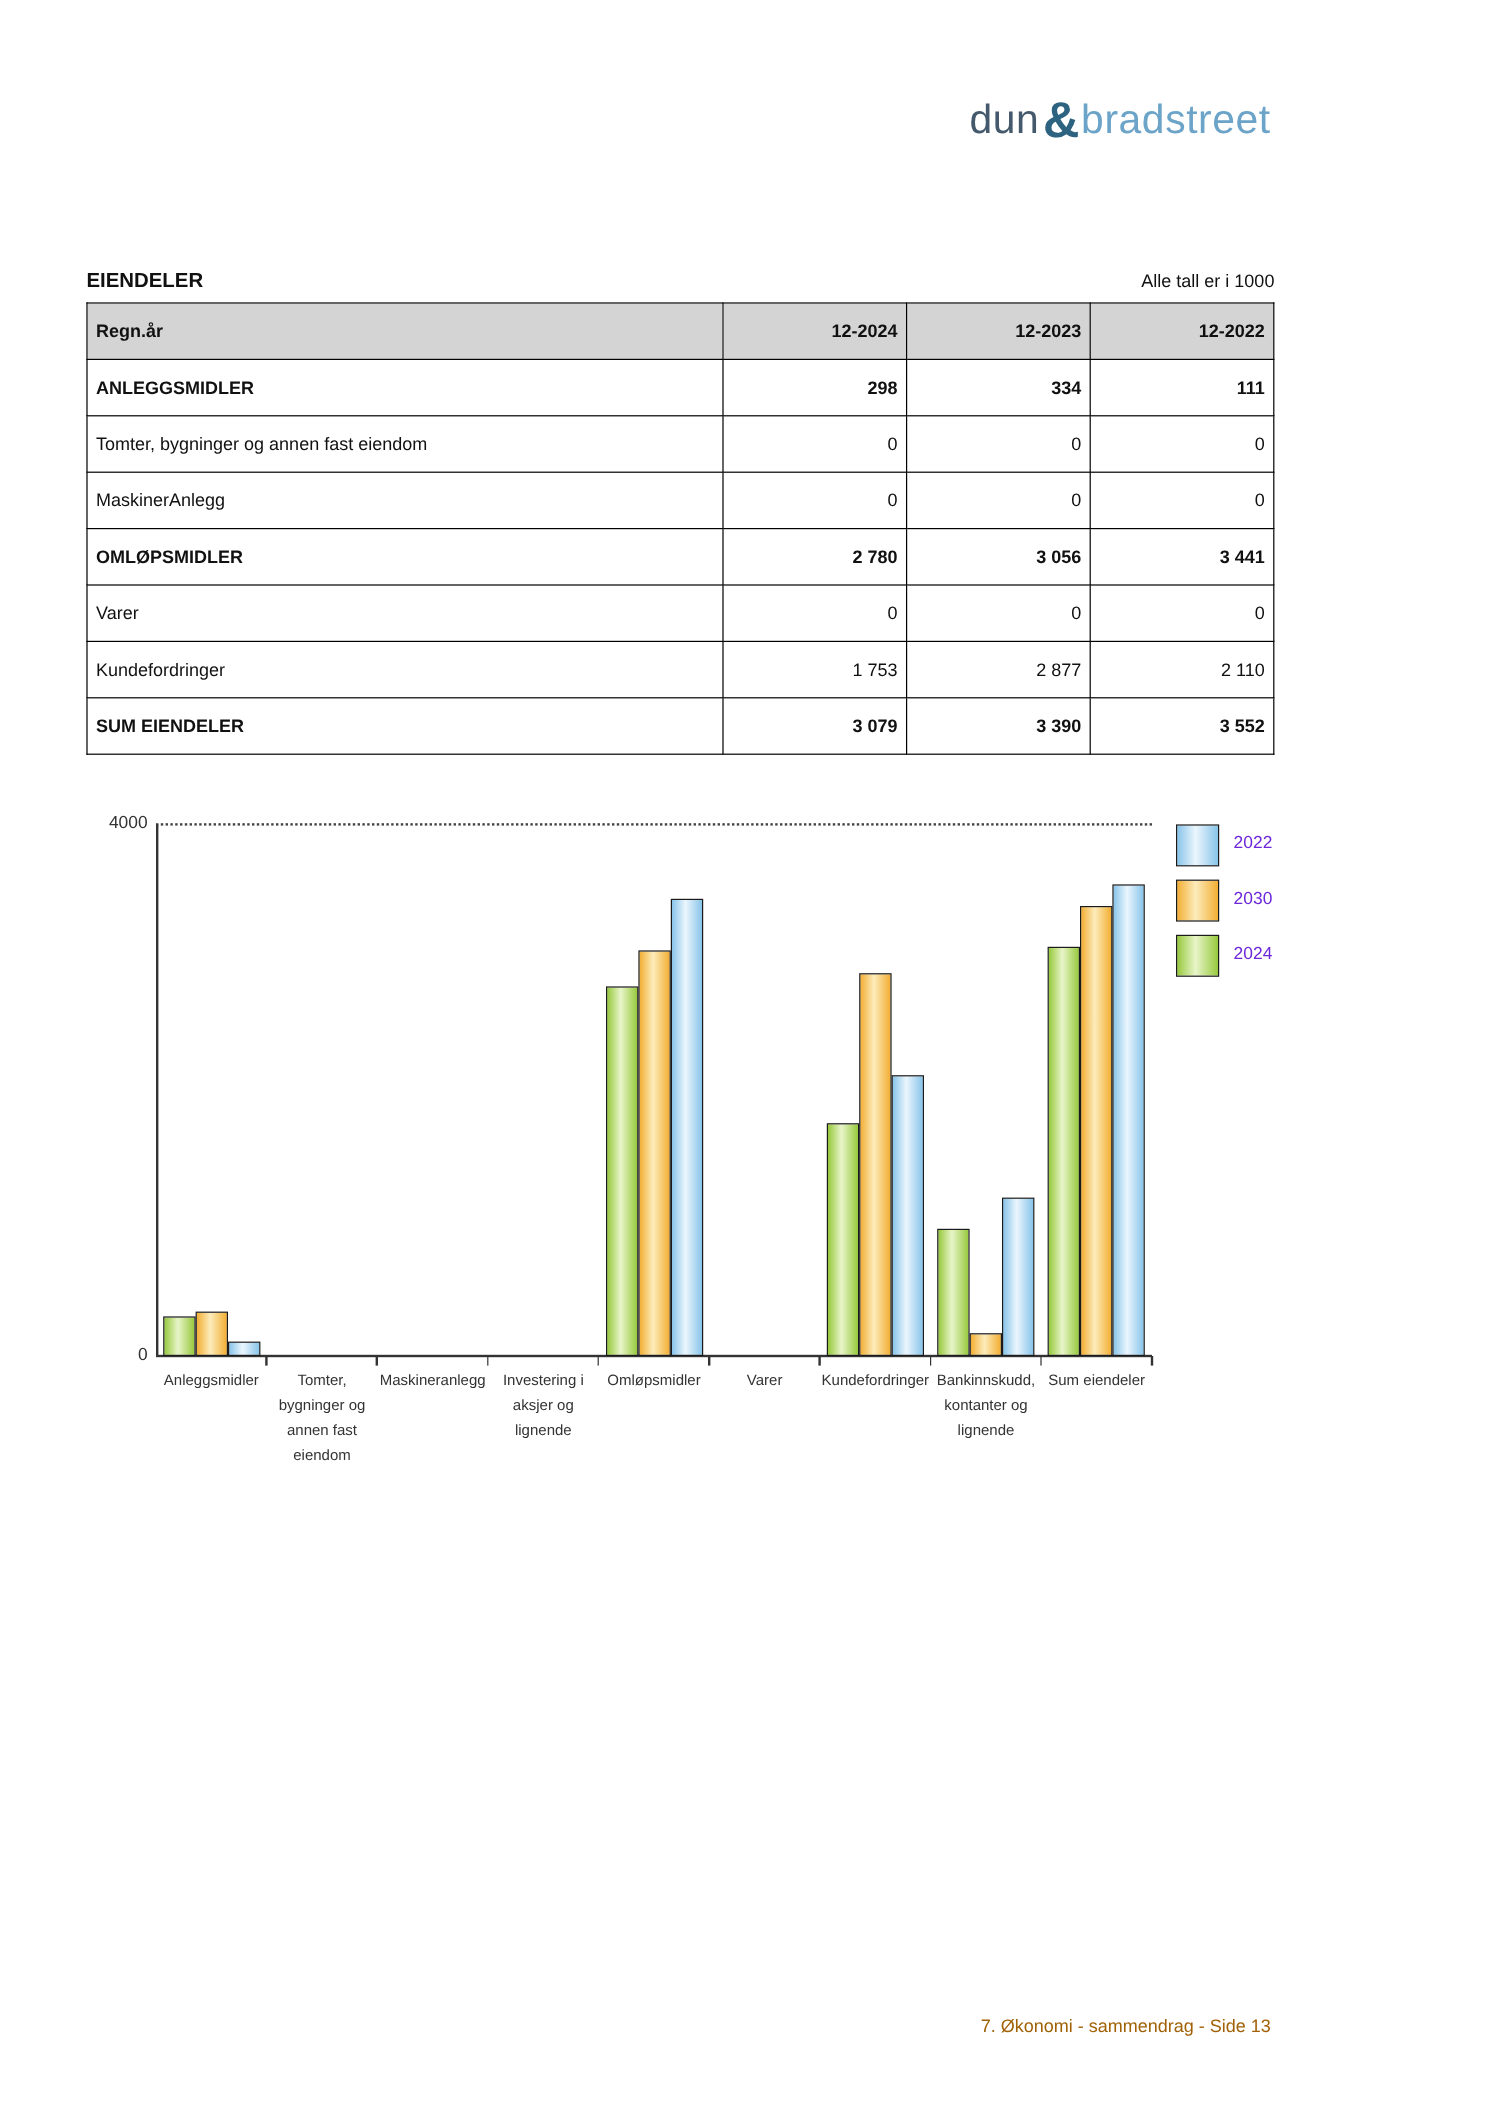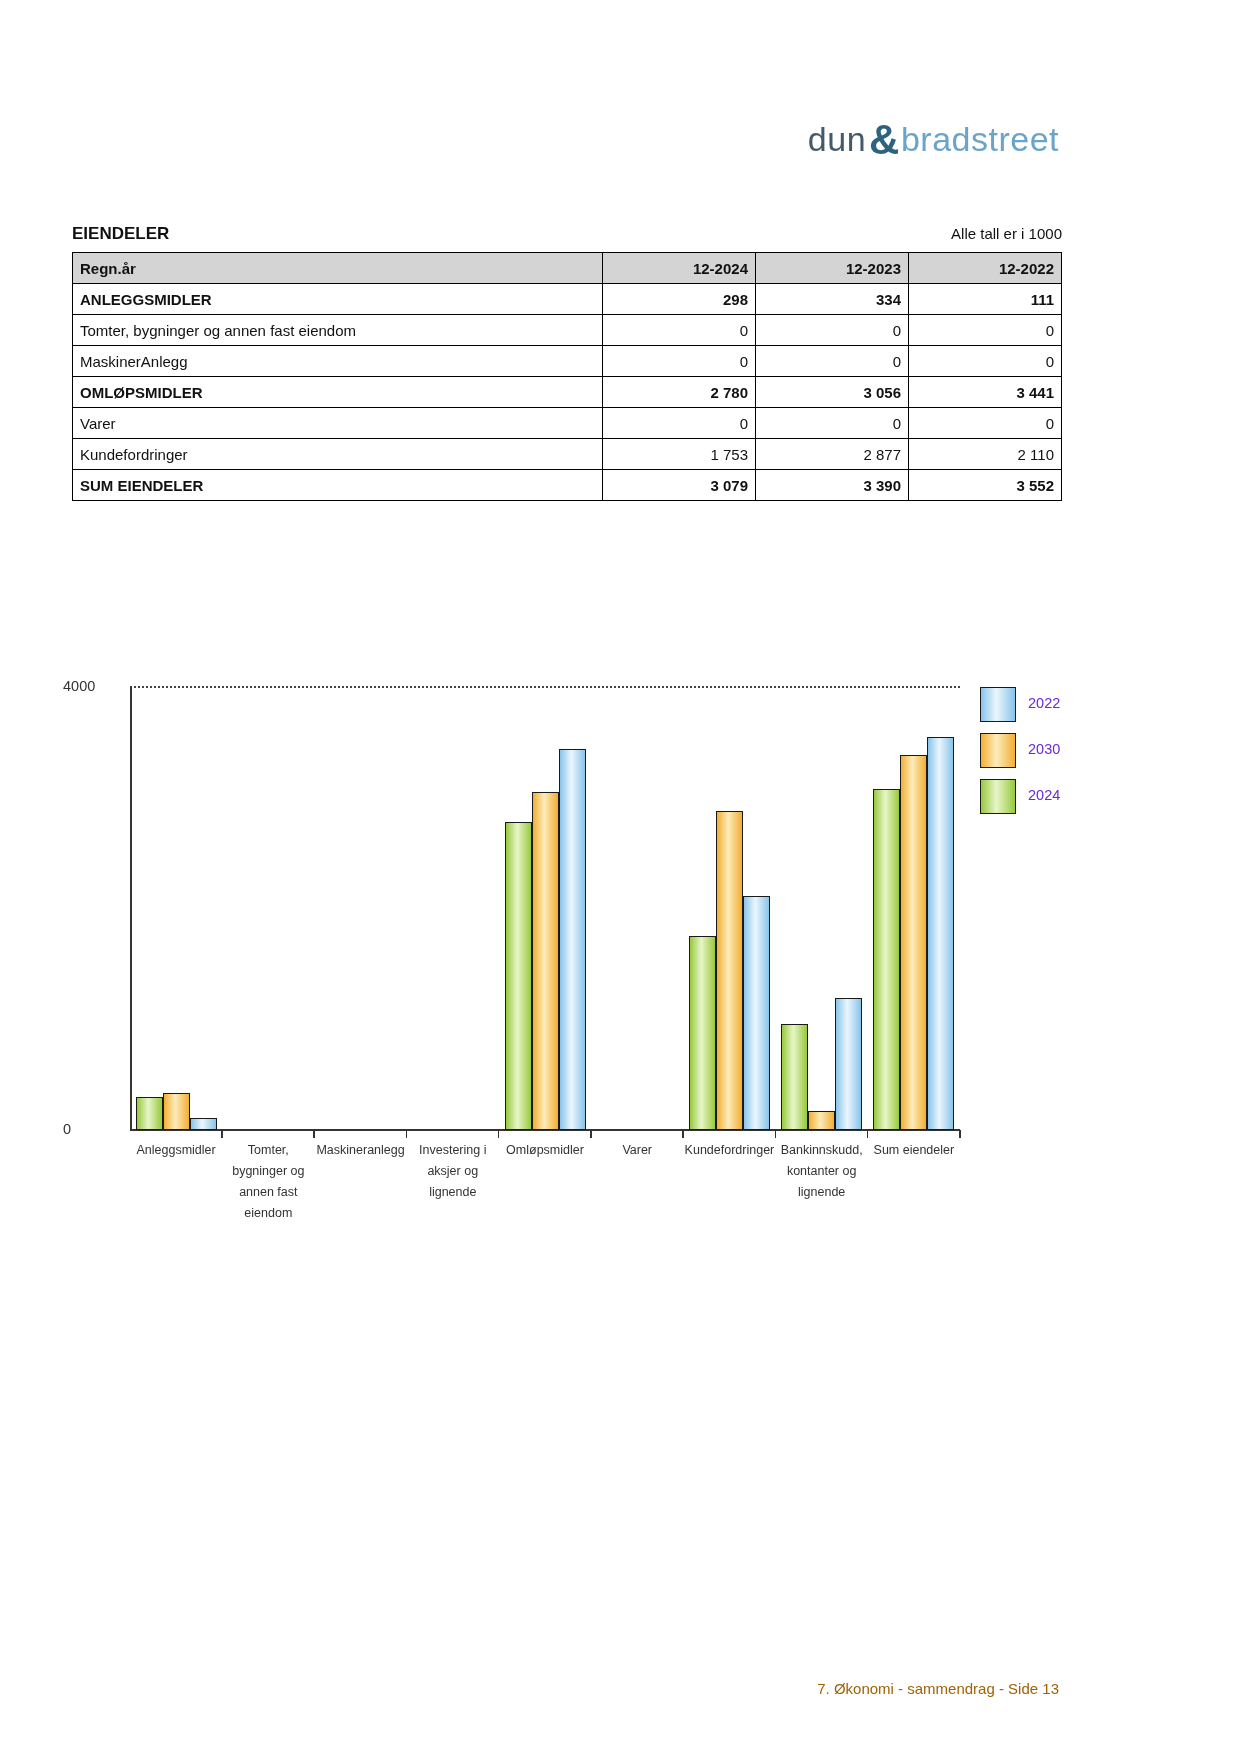--- a/index.html
+++ b/index.html
@@ -17,21 +17,20 @@
   
   .logo {
     position: absolute;
     top: 76px;
     right: 182px;
     white-space: nowrap;
     font-size: 34px;
     font-weight: 400;
     letter-spacing: 0.5px;
     line-height: 42px;
-    margin-top: 40px;
   }
   .logo-dun  { color: #44596c; }
   .logo-amp  { color: #2d6280; font-size: 42px; font-weight: 600; position: relative; top: 3px; margin: 0 1px 0 3px; }
   .logo-brad { color: #6ba4c8; }
 
   
   .section-header {
     position: absolute;
     left: 72px;
     top: 224px;
@@ -48,21 +47,21 @@
     position: absolute;
     left: 72px;
     top: 252px;
     width: 990px;
     border-collapse: collapse;
     font-size: 15px;
     table-layout: fixed;
   }
   table.assets th, table.assets td {
     border: 1.5px solid #000;
-    height: 31px;
+    height: 47px;
     padding: 2px 7px;
     overflow: hidden;
     white-space: nowrap;
   }
   table.assets th { background: #d4d4d4; font-weight: bold; text-align: left; }
   table.assets th.num, table.assets td.num { text-align: right; }
   table.assets tr.bold td { font-weight: bold; }
   col.c-label { width: 530px; }
   col.c-num   { width: 153px; }
 
@@ -71,20 +70,21 @@
   .gridline-top {
     position: absolute;
     border-top: 2px dotted #444;
   }
   .axis-y { position: absolute; width: 1.5px; background: #333; }
   .axis-x { position: absolute; height: 1.5px; background: #333; }
   .tick   { position: absolute; width: 1.5px; height: 8px; background: #333; }
   .ytick-label {
     position: absolute;
     width: 60px;
+    text-align: right;
     font-size: 14.5px;
     color: #333;
   }
   .bar {
     position: absolute;
     border: 1px solid #1a1a1a;
   }
   .xlabel {
     position: absolute;
     width: 200px;

